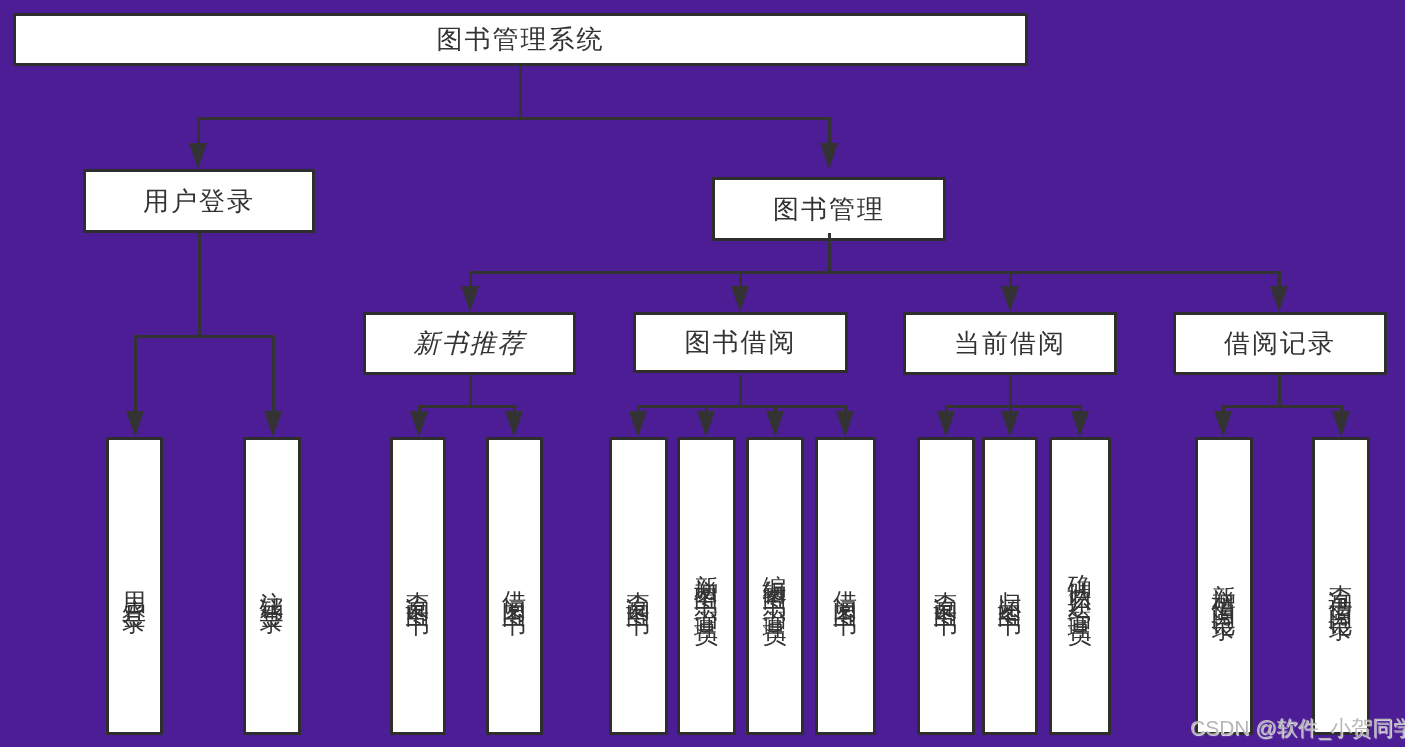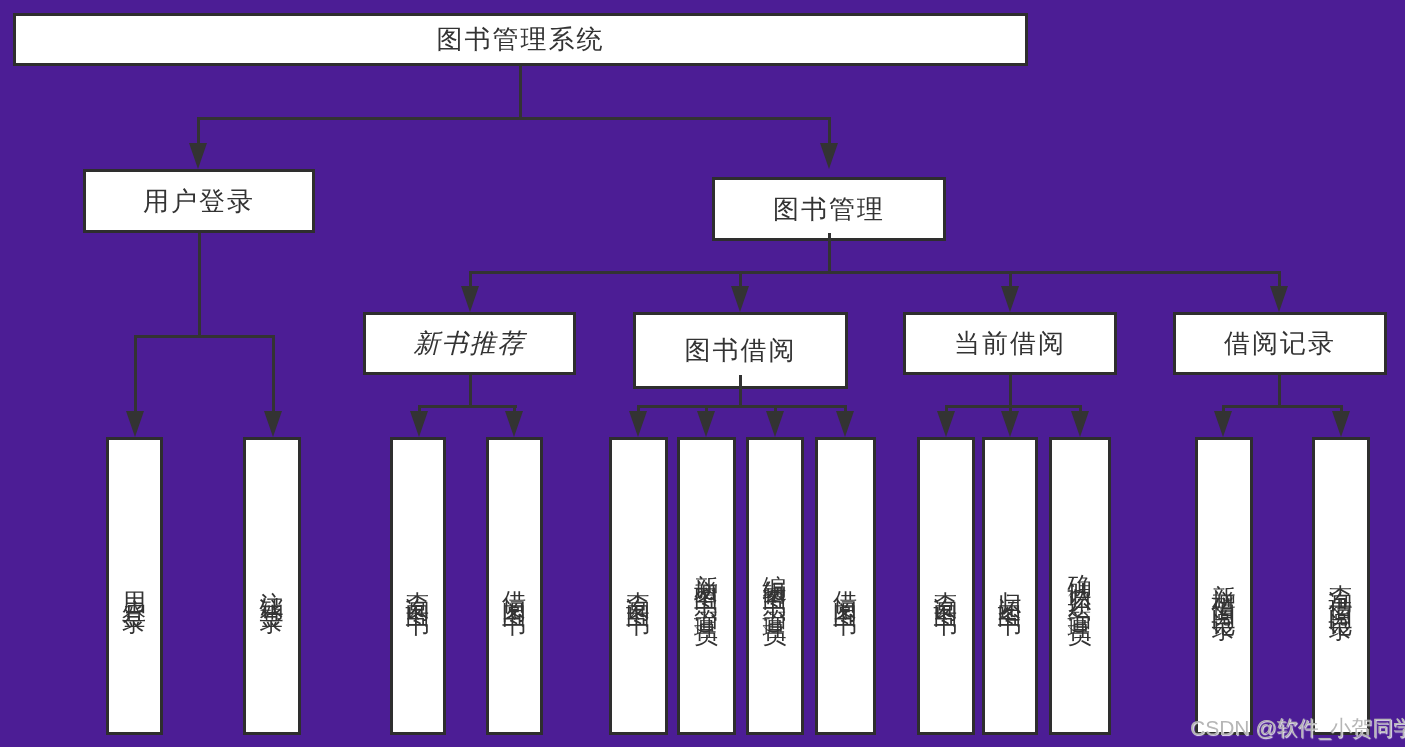--- a/index.html
+++ b/index.html
@@ -86,21 +86,21 @@
   <div class="vline" style="left:739px; top:271px; height:18px;"></div>
   <div class="arrow" style="left:731px; top:286px;"></div>
   <div class="vline" style="left:1009px; top:271px; height:18px;"></div>
   <div class="arrow" style="left:1001px; top:286px;"></div>
   <div class="vline" style="left:1278px; top:271px; height:18px;"></div>
   <div class="arrow" style="left:1270px; top:286px;"></div>
 
   <div class="box hbox" style="left:363px; top:312px; width:213px; height:63px;font-style:italic;">
     <span>新书推荐</span>
   </div>
-  <div class="box hbox" style="left:633px; top:312px; width:215px; height:77px;">
+  <div class="box hbox" style="left:633px; top:312px; width:215px; height:61px;">
     <span>图书借阅</span>
   </div>
   <div class="box hbox" style="left:1173px; top:312px; width:214px; height:63px;">
     <span>借阅记录</span>
   </div>
   <div class="box hbox" style="left:903px; top:312px; width:214px; height:63px;">
     <span>当前借阅</span>
   </div>
 
   <div class="vline" style="left:469px; top:375px; height:32px;"></div>

